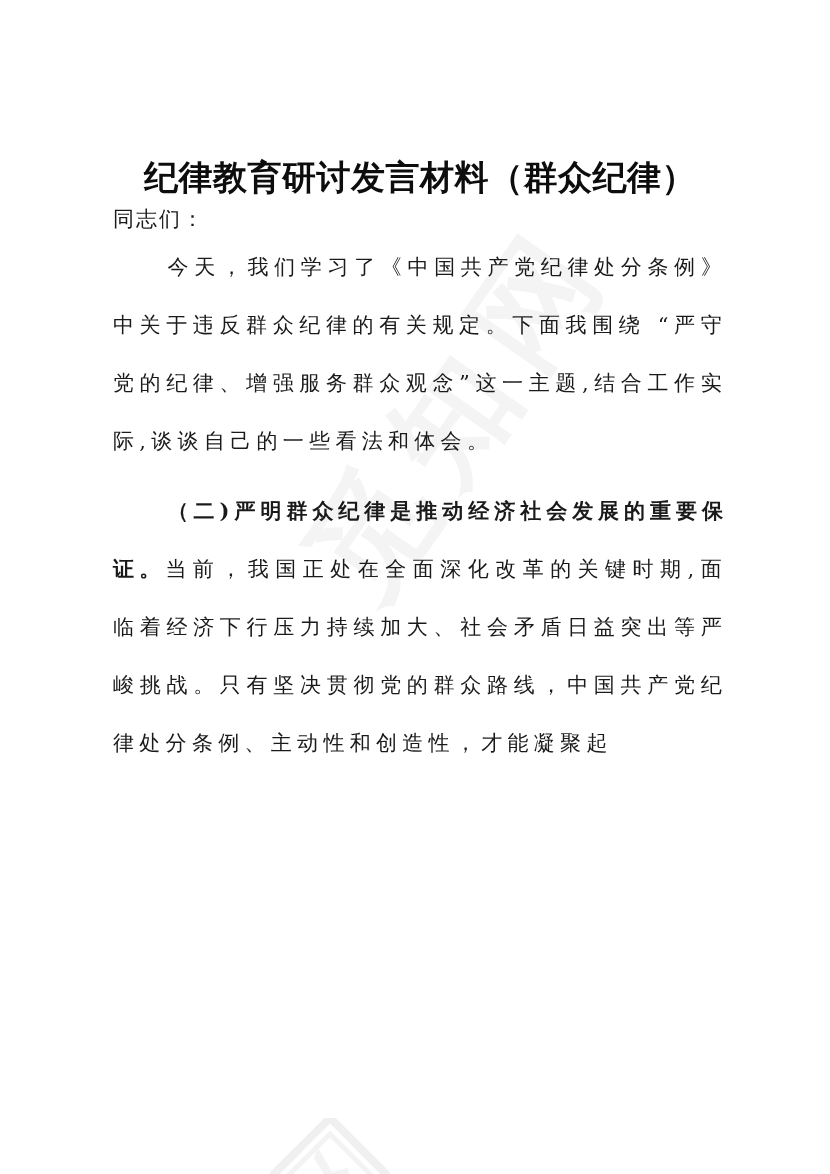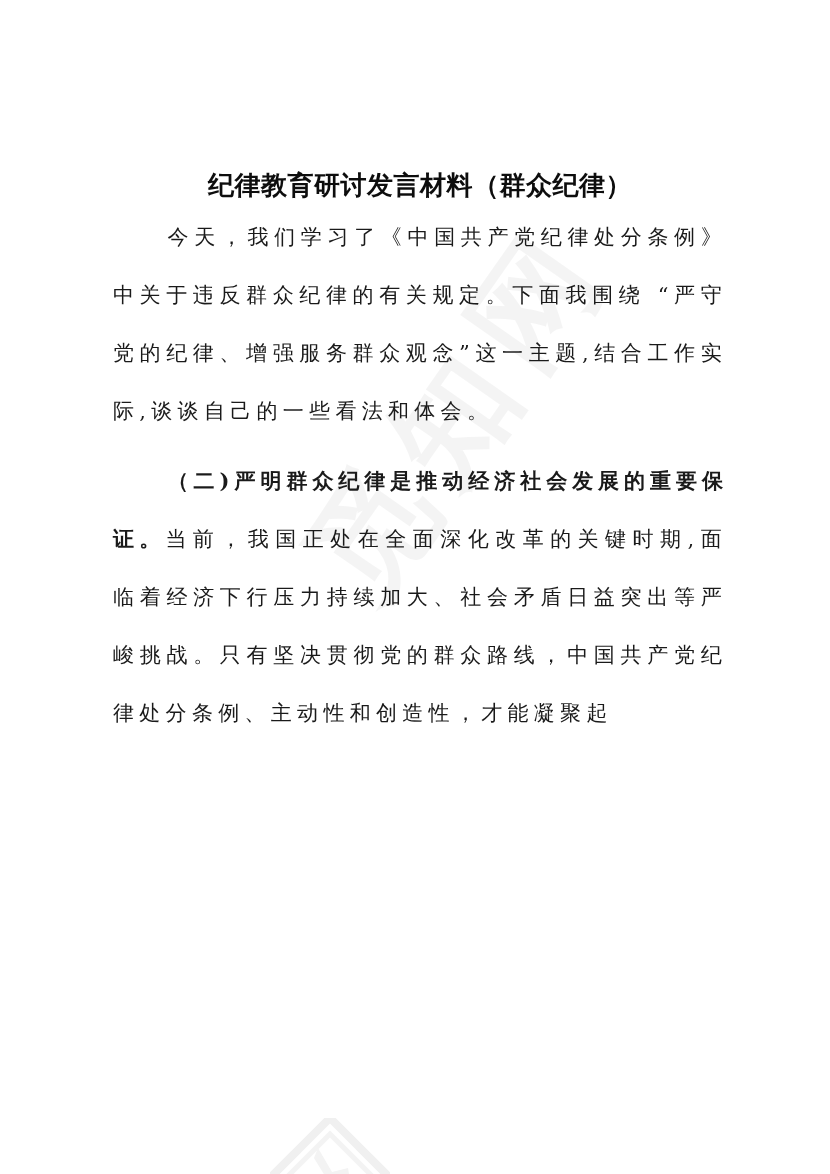--- a/index.html
+++ b/index.html
@@ -42,24 +42,24 @@
   }
   .content {
     position: absolute;
     left: 113px;
     top: 148px;
     width: 614px;
   }
   .title {
     font-family: "DejaVu Sans", sans-serif;
     font-weight: bold;
-    font-size: 26px;
+    font-size: 34px;
     line-height: 42px;
     text-align: center;
-    margin: 16px 0 2px 0;
+    margin: 8px 0 2px 0;
     letter-spacing: 0.5px;
     color: #0d0d0d;
   }
   .greeting {
     font-size: 21px;
     line-height: 38px;
     margin: 0;
     letter-spacing: 2px;
   }
   p.body {
@@ -96,20 +96,21 @@
 
   <svg class="wm-logo" viewBox="0 0 120 120">
     <polygon points="60,0 120,60 60,120 0,60" fill="none" stroke="#f0f0f0" stroke-width="8"></polygon>
     <polygon points="60,16 104,60 60,104 16,60" fill="none" stroke="#f3f3f3" stroke-width="5"></polygon>
     <path d="M48,30 L62,54 L78,50 L80,62 L60,66 L44,40 Z" fill="#f3f3f3"></path>
   </svg>
 
   <div class="content">
     <h1 class="title">纪律教育研讨发言材料（群众纪律）</h1>
 
+    <p class="greeting">同志们：</p>
 
     <p class="body">今天，我们学习了《中国共产党纪律处分条例》中关于违反群众纪律的有关规定。下面我围绕 “严守党的纪律、增强服务群众观念”这一主题,结合工作实际,谈谈自己的一些看法和体会。</p>
 
 
 
     <div class="gap"></div>
 
 
     <div class="gap"></div>
 

